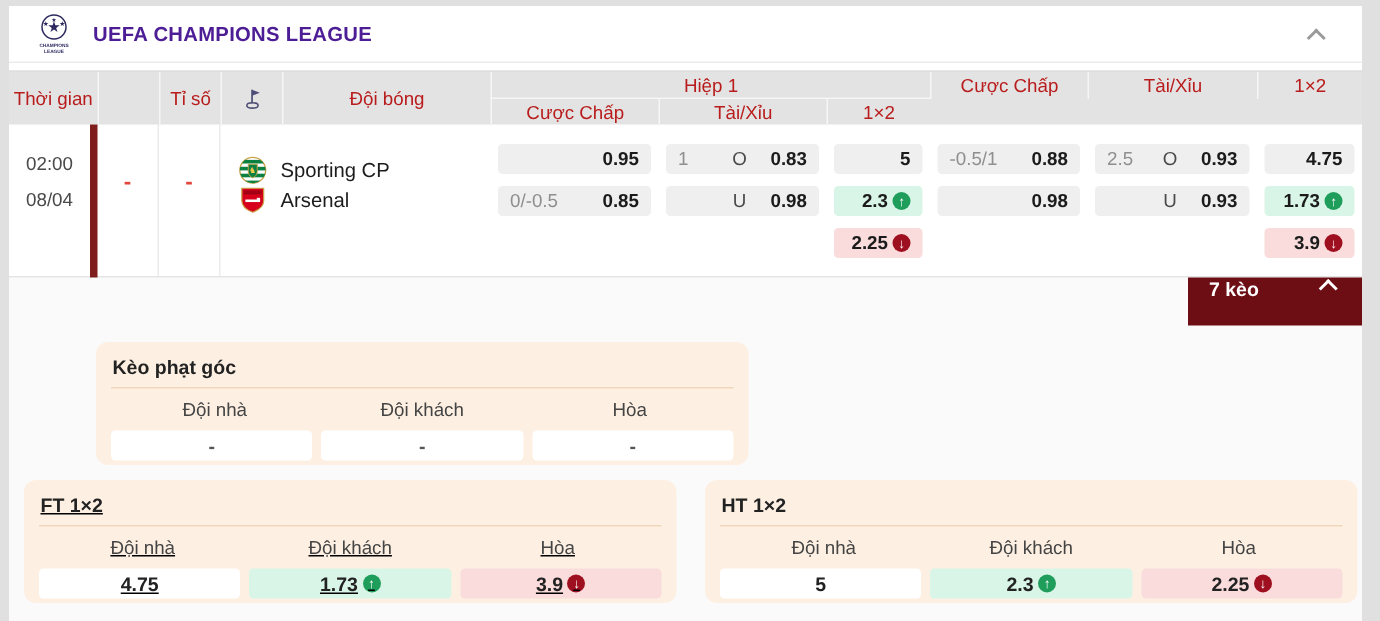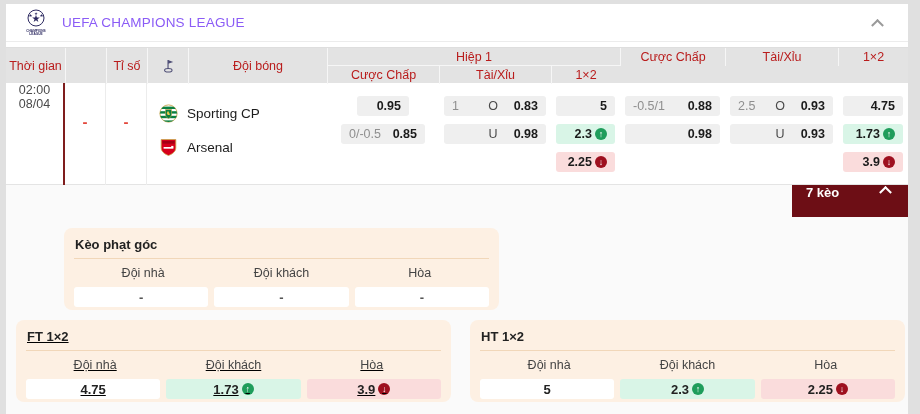--- a/index.html
+++ b/index.html
@@ -5,52 +5,52 @@
   * { margin:0; padding:0; box-sizing:border-box; }
   html,body { width:920px; height:414px; }
   body { font-family:"Liberation Sans", sans-serif; background:#e0e0e0; }
   .page { position:relative; width:920px; height:414px; background:#e0e0e0; overflow:hidden; }
   .content { position:absolute; left:6px; top:4px; width:902px; height:410px; background:#fafafa; }
 
   
   .league-bar { position:absolute; left:0; top:0; width:902px; height:38px; background:#fff;
     border-bottom:1px solid #ececec; display:flex; align-items:center; padding:0 16px; }
   .league-logo { width:24px; height:28px; margin-left:2px; flex:0 0 auto; }
-  .league-title { font-size:13.5px; font-weight:400; color:#8b5cf6; margin-left:14px; letter-spacing:.2px; }
+  .league-title { font-size:13.5px; font-weight:700; color:#4c1d95; margin-left:14px; letter-spacing:.2px; }
   .chev { width:9px; height:9px; border-left:2px solid #9a9a9a; border-top:2px solid #9a9a9a;
     transform:rotate(45deg) translate(2px,2px); }
   .league-bar .chev-wrap { margin-left:auto; margin-right:6px; cursor:pointer; padding:4px; }
 
   
   .table-wrap { position:absolute; left:0; top:38px; width:902px; height:143px; background:#fff;
     border-bottom:1px solid #e4e4e4; }
   .thead { position:absolute; left:0; top:5px; width:902px; height:36px; background:#e3e3e3;
     display:grid; grid-template-columns:59px 41px 41px 41px 139px 112px 112px 69px 105px 113px 70px;
     grid-template-rows:18px 18px; font-size:12.5px; color:#b91c1c; border-top:1px solid #dedede; }
   .thead div { display:flex; align-items:center; justify-content:center; }
   .hc { border-left:1px solid #f6f6f6; }
   .rowspan { grid-row:1 / 3; }
   .grp { border-bottom:1px solid #f6f6f6; }
   .grp1 { grid-column:6 / 9; grid-row:1; }
   .grp2 { grid-column:9 / 12; grid-row:1; }
   .flag-svg { width:15px; height:16px; }
 
   .tbody { position:absolute; left:0; top:41px; width:902px; height:102px; display:flex; }
-  .c-time { width:59px; display:flex; flex-direction:column; align-items:center; gap:0;
-    font-size:12.5px; color:#4a4a4a; border-right:2px solid #7f1d1d; }
+  .c-time { width:59px; display:flex; flex-direction:column; align-items:center; padding-top:19px; gap:10px;
+    font-size:12.5px; color:#4a4a4a; border-right:5px solid #7f1d1d; }
   .c-dash { width:41px; display:flex; justify-content:center; align-items:flex-start; padding-top:30px;
     border-right:1px solid #ececec; }
   .dash { color:#e3473b; font-weight:700; font-size:15px; }
-  .c-team { width:180px; display:flex; flex-direction:column; padding:20px 0 0 12px; gap:14px; }
+  .c-team { width:180px; display:flex; flex-direction:column; padding:20px 0 0 12px; }
   .team-row { display:flex; align-items:center; gap:9px; height:20px; }
   .team-name { font-size:13.5px; color:#1c1c1c; font-weight:500; }
   .crest { width:19px; height:19px; flex:0 0 auto; }
 
   .odds-col { display:flex; flex-direction:column; gap:8px; padding-top:13px; }
-  .w-cc1 { width:112px;align-items:center; } .w-tx1 { width:112px; } .w-121 { width:69px; }
+  .w-cc1 { width:112px; } .w-tx1 { width:112px; } .w-121 { width:69px; }
   .w-cc2 { width:105px; } .w-tx2 { width:113px; } .w-122 { width:70px; }
   .cell { background:#efefef; border-radius:3px; height:20px; margin:0 5px; display:flex; align-items:center;
     padding:0 8px; font-size:12.5px; cursor:pointer; }
   .cell .line { flex:1; text-align:left; color:#8f8f8f; }
   .cell .side { width:18px; text-align:center; color:#4a4a4a; }
   .cell .odds { width:36px; text-align:right; font-weight:700; color:#1b1b1b; }
   .cell.x12 { justify-content:flex-end; gap:3px; }
   .cell.x12 .odds { width:auto; }
   .cell.up-bg { background:#d9f5e7; }
   .cell.down-bg { background:#fadcdc; }

